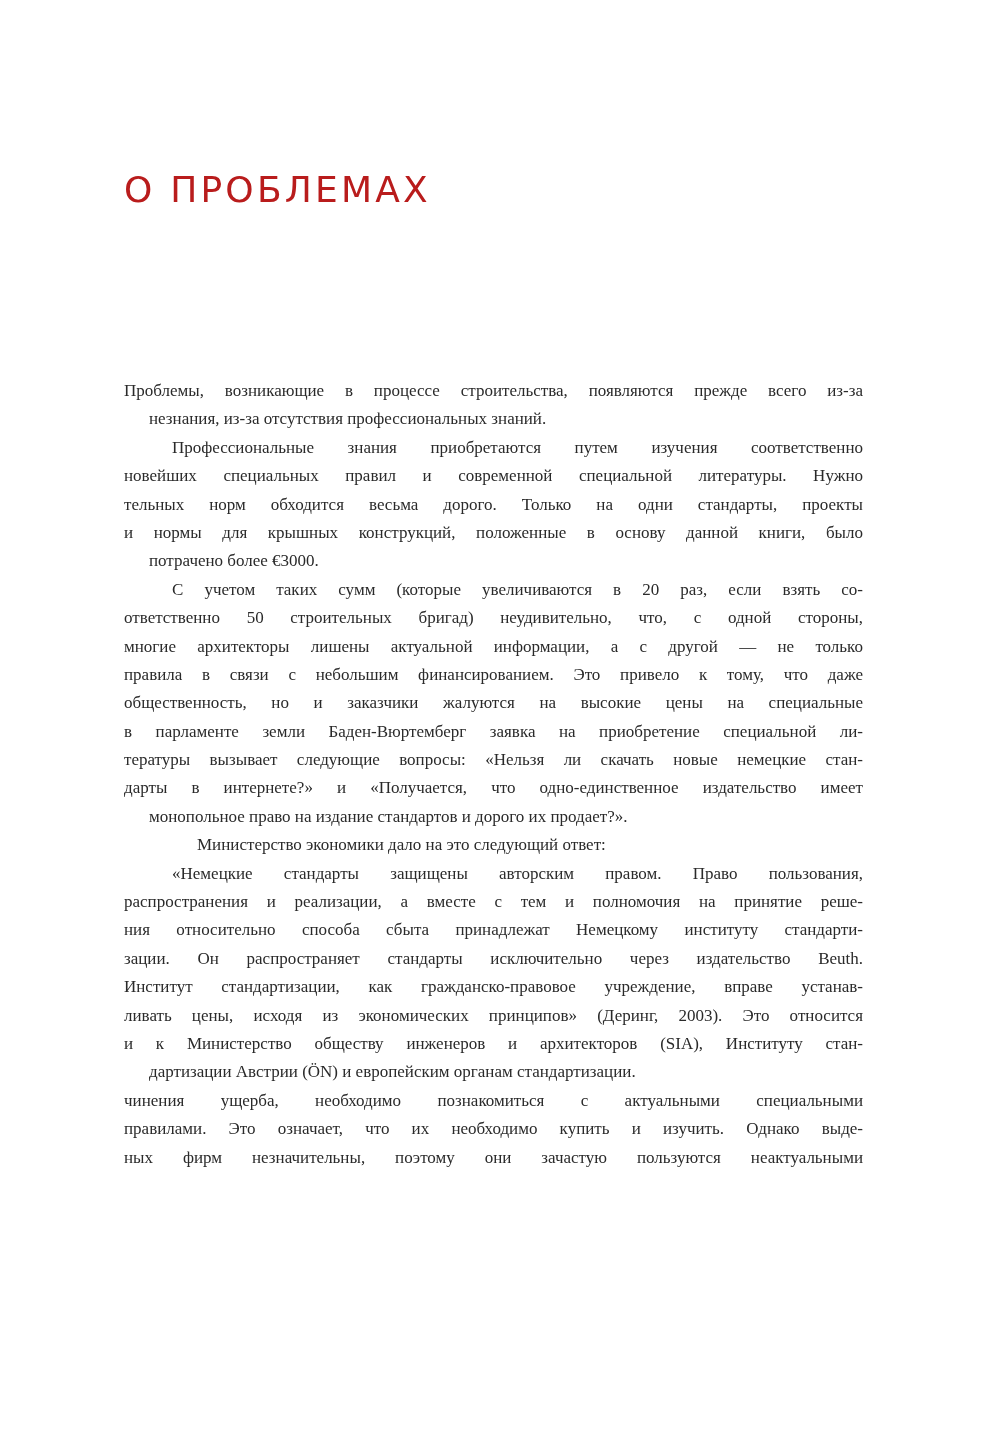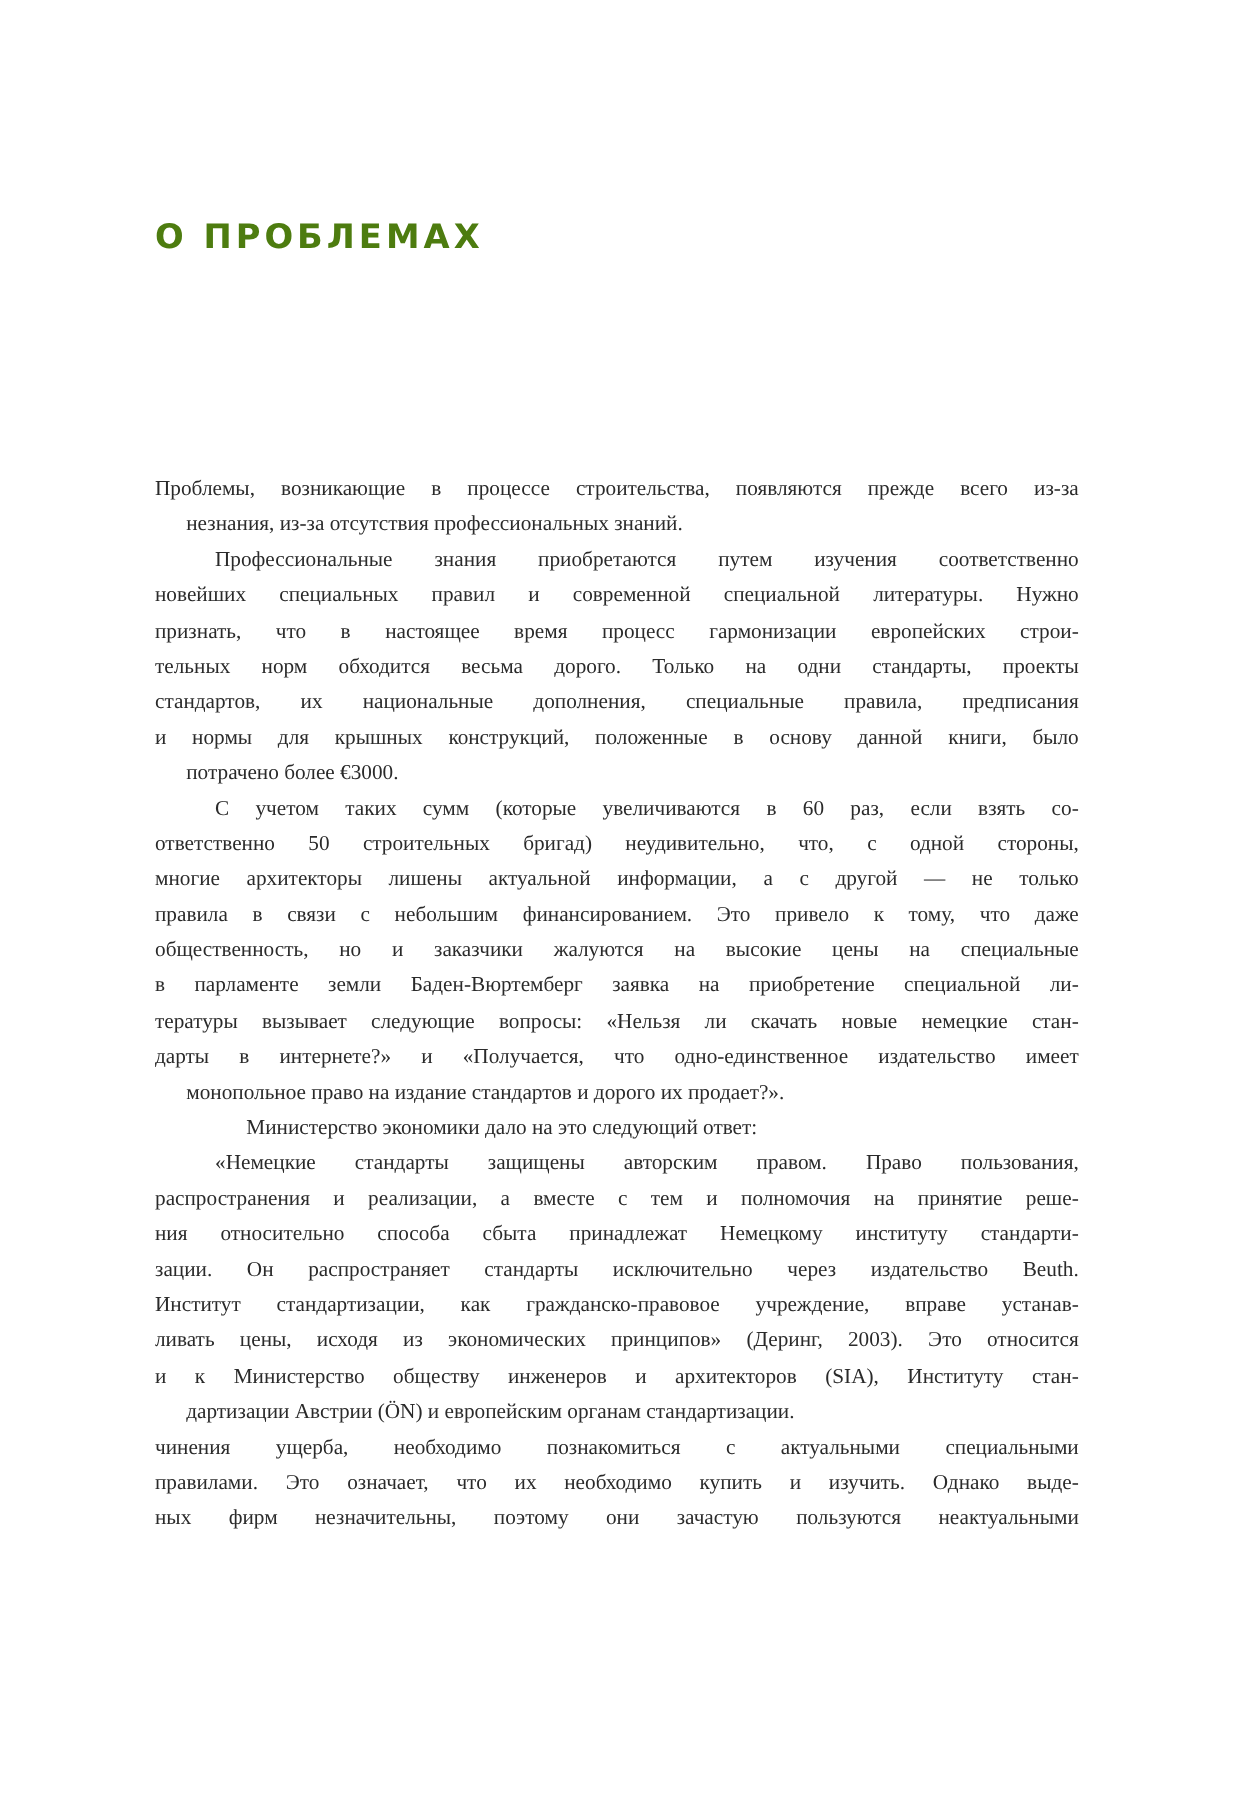--- a/index.html
+++ b/index.html
@@ -1,21 +1,21 @@
 <!DOCTYPE html>
 <html><head>
 <meta charset="utf-8">
 <style>
   html, body { margin: 0; padding: 0; background: #ffffff; }
   body { width: 993px; height: 1447px; position: relative; overflow: hidden; }
   .page { position: absolute; left: 0; top: 0; width: 993px; height: 1447px; background: #ffffff; }
   .title {
     position: absolute; left: 124px; top: 172px;
-    font-family: "DejaVu Sans", sans-serif; font-weight: bold;
-    font-size: 27px; letter-spacing: 3.2px; color: #4d7c0f; margin: 0;
+    font-family: "DejaVu Sans", sans-serif; font-weight: normal;
+    font-size: 36px; letter-spacing: 3.2px; color: #b91c1c; margin: 0;
     line-height: 36px; white-space: nowrap;
   }
   .body-text {
     position: absolute; left: 124px; top: 377px; width: 739px;
     font-family: Liberation Serif, serif; font-size: 17px; color: #2a2a2a;
   }
   .line {
     display: block; height: 28.4px; line-height: 28.4px;
     text-align: justify; text-align-last: justify; white-space: nowrap; overflow: visible;
   }
@@ -28,28 +28,26 @@
 <div class="page">
   <h1 class="title">О ПРОБЛЕМАХ</h1>
   <div class="body-text" id="body-text">
       <div>
         <span class="line">Проблемы, возникающие в процессе строительства, появляются прежде всего из-за</span>
         <span class="line last">незнания, из-за отсутствия профессиональных знаний.</span>
       </div>
       <div>
         <span class="line indent">Профессиональные знания приобретаются путем изучения соответственно</span>
         <span class="line">новейших специальных правил и современной специальной литературы. Нужно</span>
-        <span class="line">признать, что в настоящее время процесс гармонизации европейских строи-</span>
         <span class="line">тельных норм обходится весьма дорого. Только на одни стандарты, проекты</span>
-        <span class="line">стандартов, их национальные дополнения, специальные правила, предписания</span>
         <span class="line">и нормы для крышных конструкций, положенные в основу данной книги, было</span>
         <span class="line last">потрачено более €3000.</span>
       </div>
       <div>
-        <span class="line indent">С учетом таких сумм (которые увеличиваются в 60 раз, если взять со-</span>
+        <span class="line indent">С учетом таких сумм (которые увеличиваются в 20 раз, если взять со-</span>
         <span class="line">ответственно 50 строительных бригад) неудивительно, что, с одной стороны,</span>
         <span class="line">многие архитекторы лишены актуальной информации, а с другой — не только</span>
         <span class="line">правила в связи с небольшим финансированием. Это привело к тому, что даже</span>
         <span class="line">общественность, но и заказчики жалуются на высокие цены на специальные</span>
         <span class="line">в парламенте земли Баден-Вюртемберг заявка на приобретение специальной ли-</span>
         <span class="line">тературы вызывает следующие вопросы: «Нельзя ли скачать новые немецкие стан-</span>
         <span class="line">дарты в интернете?» и «Получается, что одно-единственное издательство имеет</span>
         <span class="line last">монопольное право на издание стандартов и дорого их продает?».</span>
       </div>
       <div>

